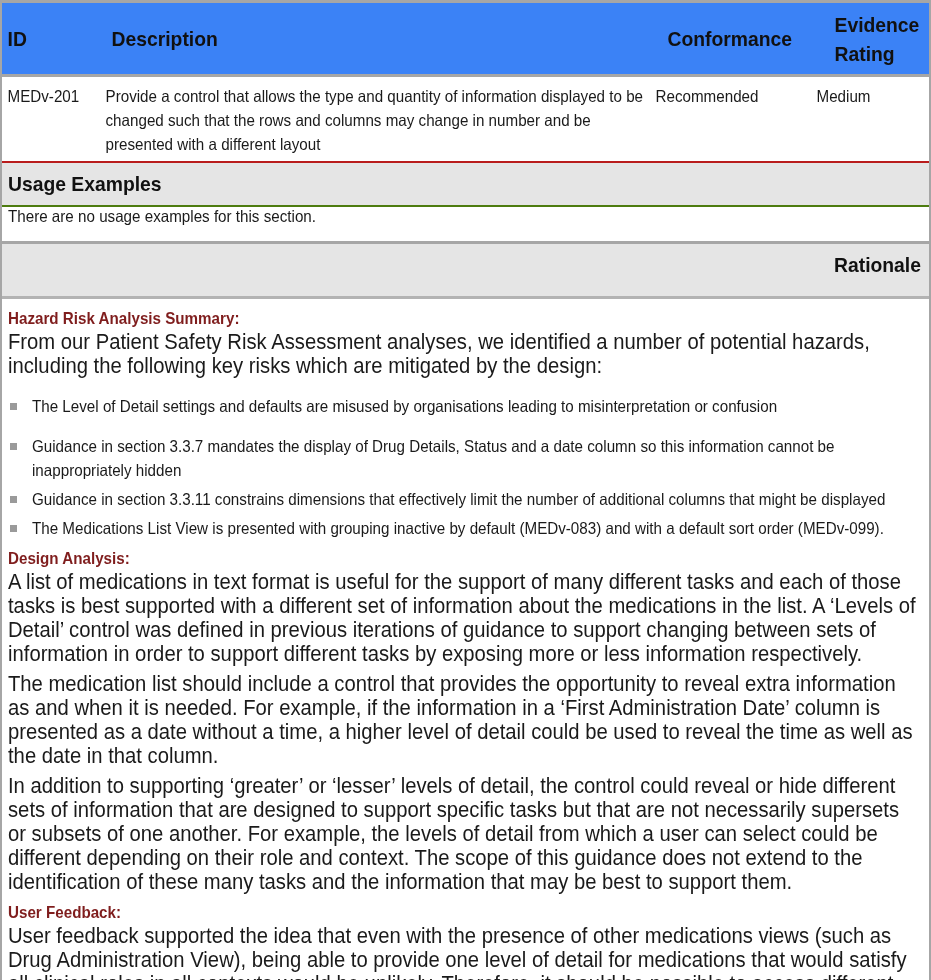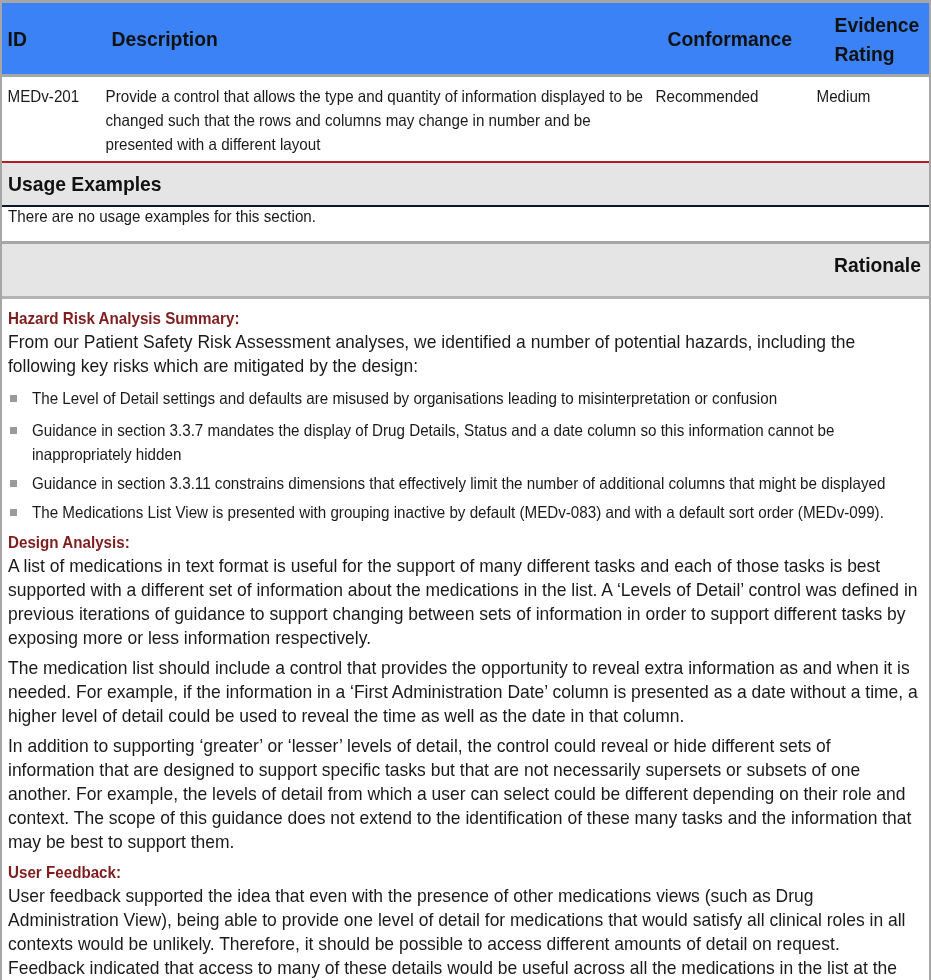--- a/index.html
+++ b/index.html
@@ -55,21 +55,21 @@
       box-sizing: border-box;
     }
     .row .c-desc { width: 550px; padding-right: 10px; }
     .row .c-desc span { display:block; width: 590px; }
     .section-head {
       background: #e5e5e5;
       font-weight: bold;
       font-size: 21px;
       padding-left: 6px;
       box-sizing: border-box;
-      border-bottom: 2px solid #0f172a;
+      border-bottom: 2px solid #4d7c0f;
       color: #111;
     }
     .section-head span {
       display: inline-block;
       transform: scaleX(0.92);
       transform-origin: left top;
     }
     .sh-usage { height: 44px; padding-top: 9px; }
     .sh-rat { height: 55px; padding-top: 9px; border-bottom: 3px solid #b3b3b3; text-align: right; }
     .plain {
@@ -92,25 +92,25 @@
     }
     .body h4 {
       margin: 0;
       font-size: 16.5px;
       font-weight: bold;
       line-height: 24px;
       color: #7f1d1d;
     }
     .body p {
       margin: 0 0 6px 0;
-      font-size: 19px;
+      font-size: 22px;
       line-height: 24px;
     }
     .body p span, .body li span { width: 990px; }
-    .body ul { list-style: none; margin: 8px 0 6px 0; padding: 0; }
+    .body ul { list-style: none; margin: 16px 0 6px 0; padding: 0; }
     .body li {
       position: relative;
       padding-left: 24px;
       font-size: 16.5px;
       line-height: 24px;
       margin-bottom: 5px;
     }
     .body li span { width: 965px; }
     .bullet {
       position: absolute; left: 2px; top: 9px;

